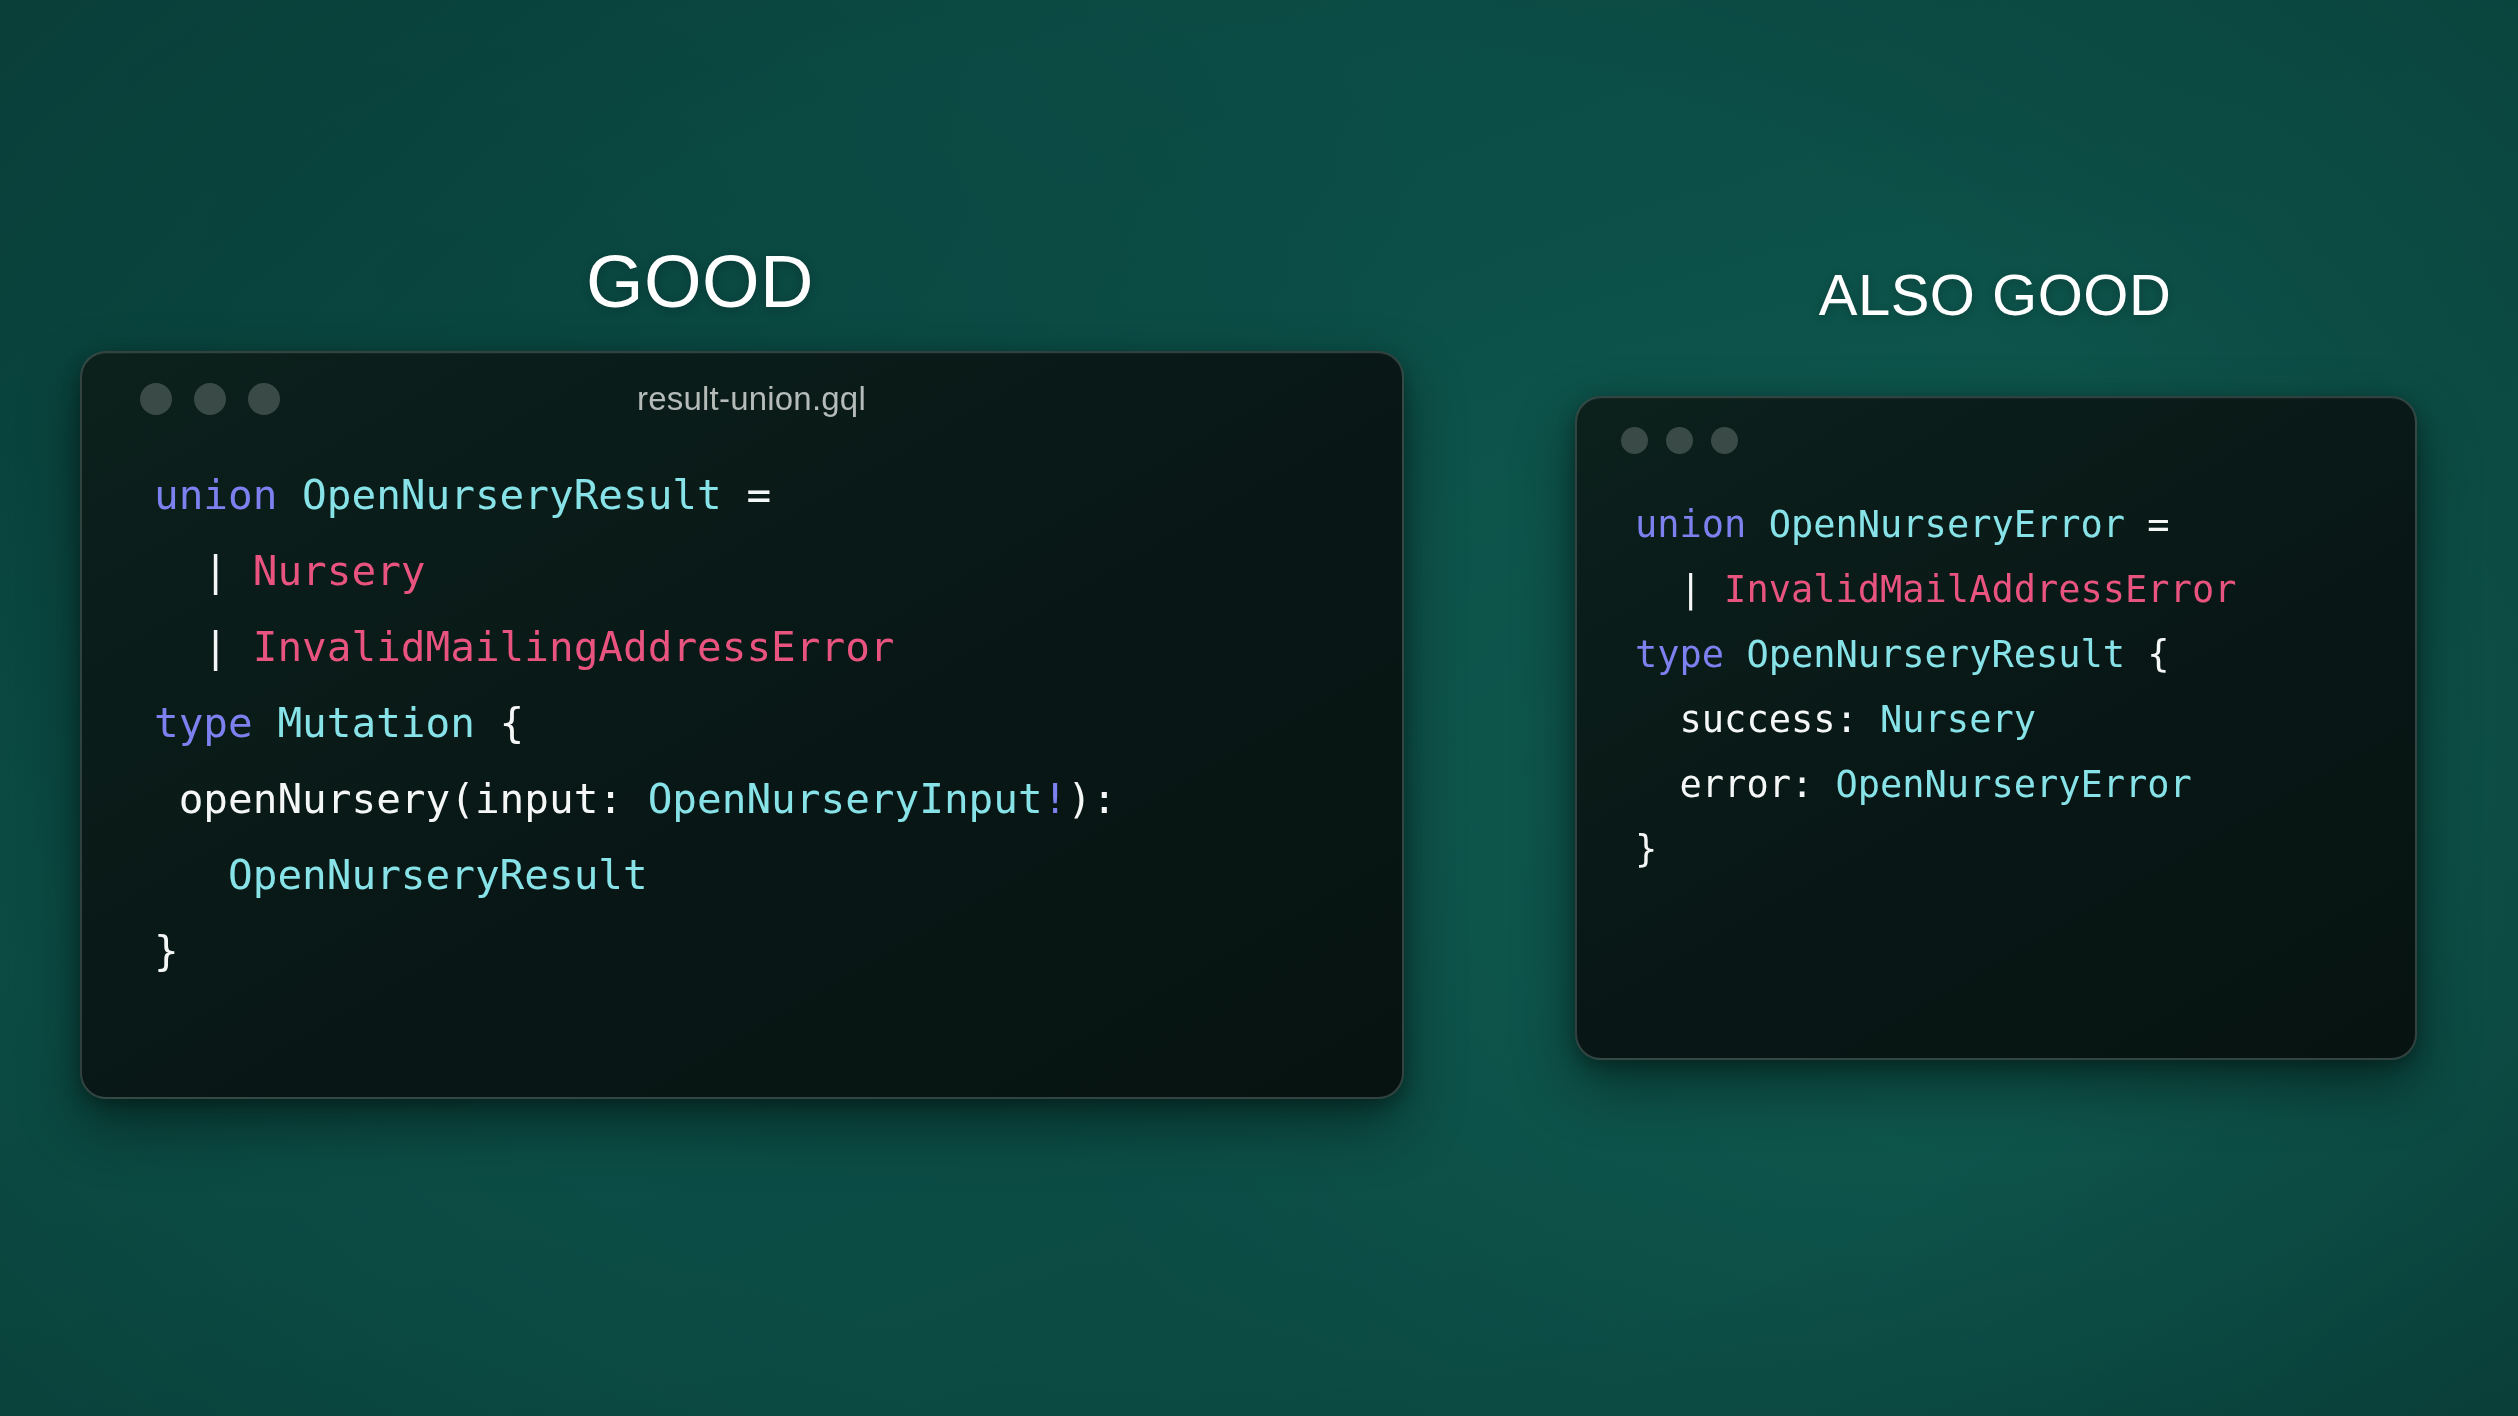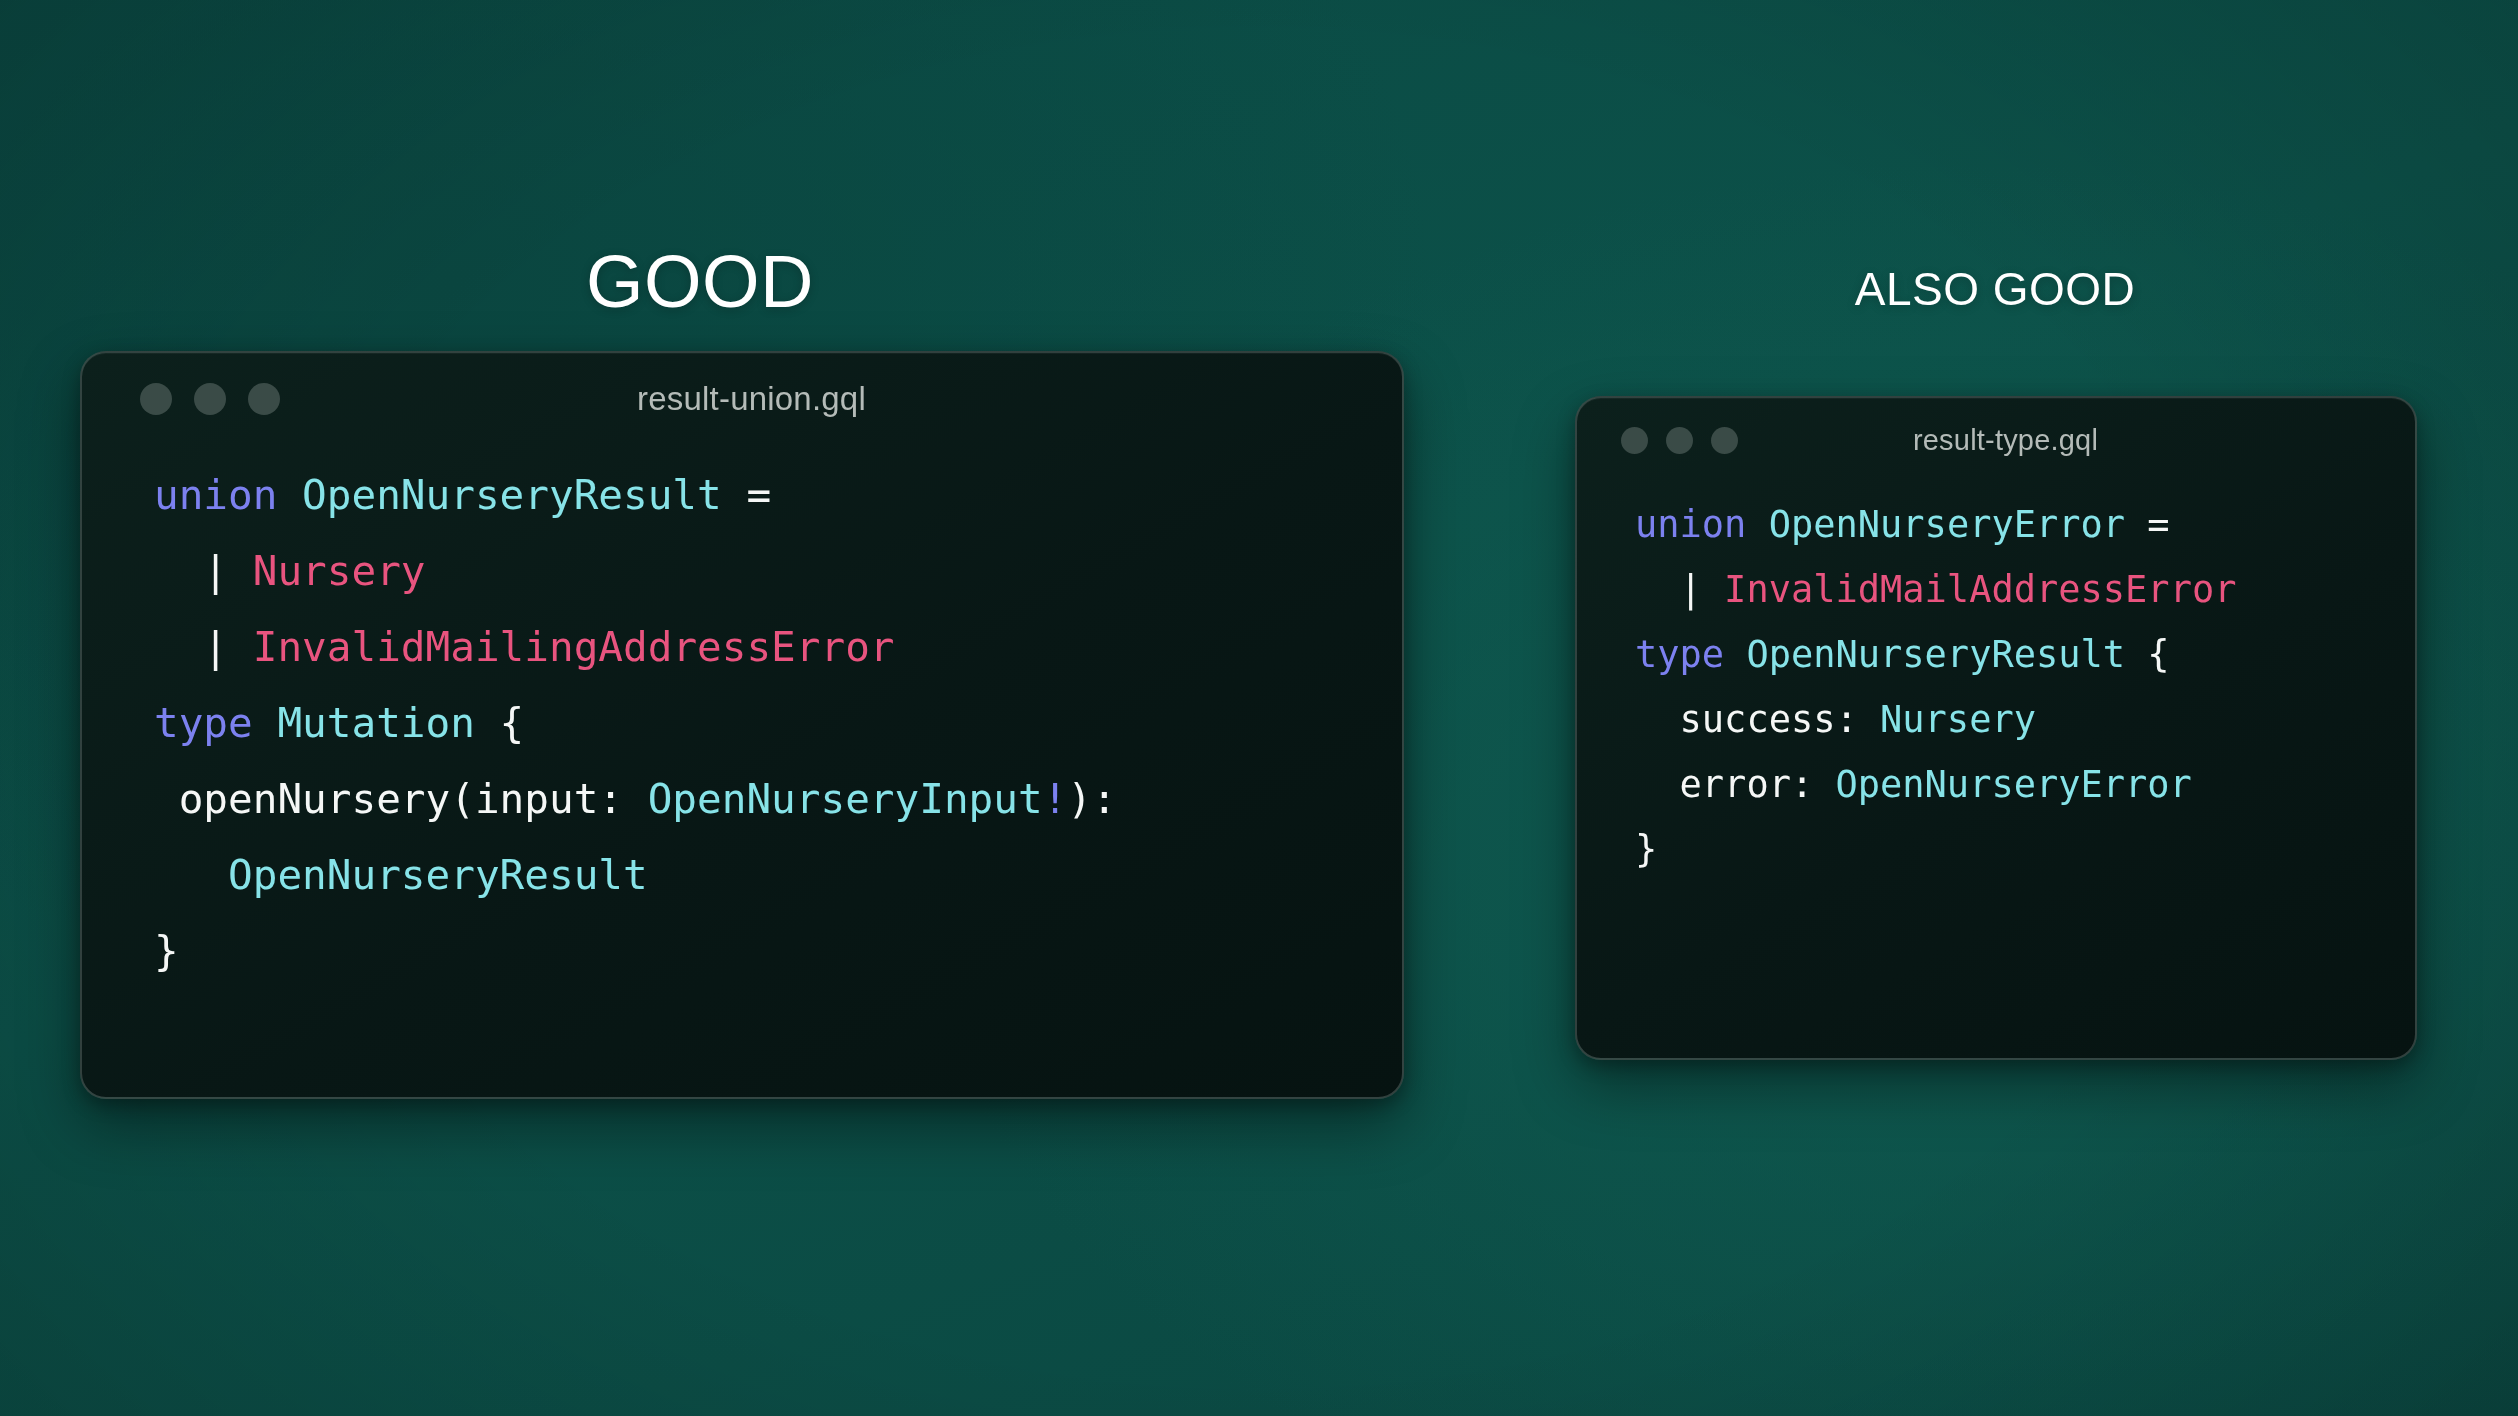--- a/index.html
+++ b/index.html
@@ -46,21 +46,21 @@
     width: 1400px;
     text-align: center;
     font-size: 74px;
     line-height: 1;
   }
   #title-also-good {
     left: 1575px;
     top: 266px;
     width: 840px;
     text-align: center;
-    font-size: 46px;
+    font-size: 58px;
     line-height: 1;
   }
 
   
   .code-card {
     position: absolute;
     background: linear-gradient(150deg, #0c201c 0%, #081715 55%, #061311 100%);
     border: 2px solid rgba(150,170,164,0.30);
     border-radius: 26px;
     box-shadow:
@@ -167,16 +167,15 @@
 
 <div class="panel-title" id="title-also-good">ALSO GOOD</div>
 
 <div class="code-card" id="card-also-good">
   <div class="titlebar">
     <div class="dots">
       <span class="dot"></span>
       <span class="dot"></span>
       <span class="dot"></span>
     </div>
-    <div class="filename">result-type.gql</div>
   </div>
   <div class="code-body"><span class="code-line"><span class="tok-kw">union</span><span class="tok-plain"> </span><span class="tok-type">OpenNurseryError</span><span class="tok-plain"> = </span></span><span class="code-line"><span class="tok-plain">  | </span><span class="tok-err">InvalidMailAddressError</span></span><span class="code-line"><span class="tok-kw">type</span><span class="tok-plain"> </span><span class="tok-type">OpenNurseryResult</span><span class="tok-plain"> {</span></span><span class="code-line"><span class="tok-plain">  success: </span><span class="tok-type">Nursery</span></span><span class="code-line"><span class="tok-plain">  error: </span><span class="tok-type">OpenNurseryError</span></span><span class="code-line"><span class="tok-plain">}</span></span></div>
 </div>
 
 </body></html>

